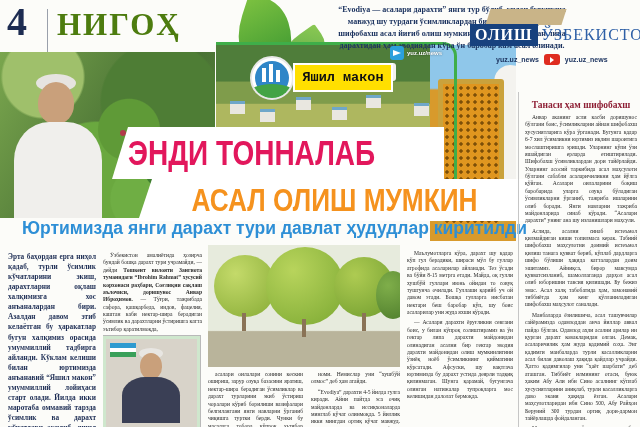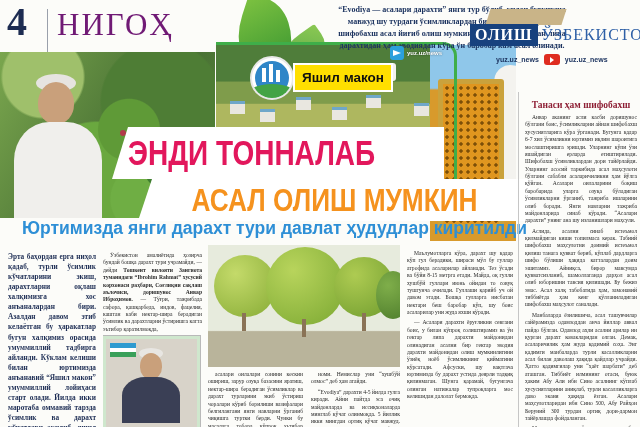--- a/index.html
+++ b/index.html
@@ -5,21 +5,21 @@
   html,body{margin:0;padding:0;background:#777;}
   .page{position:relative;width:640px;height:427px;background:#fcfcf9;overflow:hidden;
         font-family:"Liberation Serif",serif;margin:0 auto;}
   .a{position:absolute;}
 
   
   .edition{left:-52px;top:110px;width:130px;transform:rotate(-90deg);transform-origin:center;
            font-size:6.5px;color:#4a5668;letter-spacing:.5px;text-align:center;}
   .pagenum{left:7px;top:2px;font-size:40px;font-weight:bold;color:#1d2c52;line-height:1;}
   .head-divider{left:47px;top:9px;width:1px;height:48px;background:#9aa0ab;}
-  .section-title{left:57px;top:9px;font-size:31px;font-weight:normal;color:#701a75;
+  .section-title{left:57px;top:9px;font-size:31px;font-weight:bold;color:#4d7c0f;
                  letter-spacing:2px;line-height:1;text-align:center;}
 
   
   .leaf{background:linear-gradient(135deg,#7fc341,#2f8f2e);border-radius:4% 70% 4% 70%;}
   .leaf1{left:236px;top:0px;width:58px;height:78px;transform:rotate(18deg);}
   .leaf2{left:282px;top:28px;width:40px;height:58px;transform:rotate(55deg);opacity:.9;}
   .leaf3{left:226px;top:58px;width:30px;height:44px;transform:rotate(-12deg);opacity:.85;}
 
   
   .quote{left:330px;top:4px;width:244px;font-size:8px;font-weight:bold;color:#1d3460;
@@ -71,21 +71,21 @@
   .sleeve{left:56px;top:20px;width:40px;height:150px;background:#f4f3ef;border-radius:16px;transform:rotate(8deg);}
 
   
   .logo{left:250px;top:56px;width:40px;height:40px;border-radius:50%;background:#fff;
         border:2px solid #e8e8e8;overflow:hidden;}
   .logo-sky{position:absolute;left:3px;top:3px;right:3px;bottom:3px;border-radius:50%;background:#2f86c8;}
   .logo-bar{position:absolute;width:4px;background:#fff;bottom:14px;}
   .logo-hill{position:absolute;left:-6px;right:-6px;bottom:-10px;height:24px;border-radius:50%;background:#43a344;}
   .badge{left:293px;top:63px;width:96px;height:25px;background:#ffdf00;border:2px solid #fff;
          display:flex;align-items:center;justify-content:center;
-         font-family:Liberation Sans, sans-serif;font-weight:bold;font-size:13.5px;color:#101010;}
+         font-family:Liberation Mono, monospace;font-weight:bold;font-size:13.5px;color:#101010;}
   .overlay-handle{left:390px;top:46px;display:flex;align-items:center;gap:3px;}
   .overlay-handle span{font-family:"Liberation Sans",sans-serif;font-size:6px;font-weight:bold;color:#fff;
          text-shadow:0 0 2px rgba(0,0,0,.6);}
 
   
   .hl1-strip{left:112px;top:127px;width:332px;height:52px;background:#fff;
              clip-path:polygon(16px 0,100% 0,100% 100%,0 100%);display:flex;align-items:center;}
   .hl1{margin-left:16px;font-family:"Liberation Sans",sans-serif;font-weight:900;font-size:35px;
        color:#e2175c;white-space:nowrap;display:inline-block;transform:scaleX(.8);transform-origin:0 50%;}
   .hl2-strip{left:138px;top:179px;width:392px;height:42px;background:#fff;

